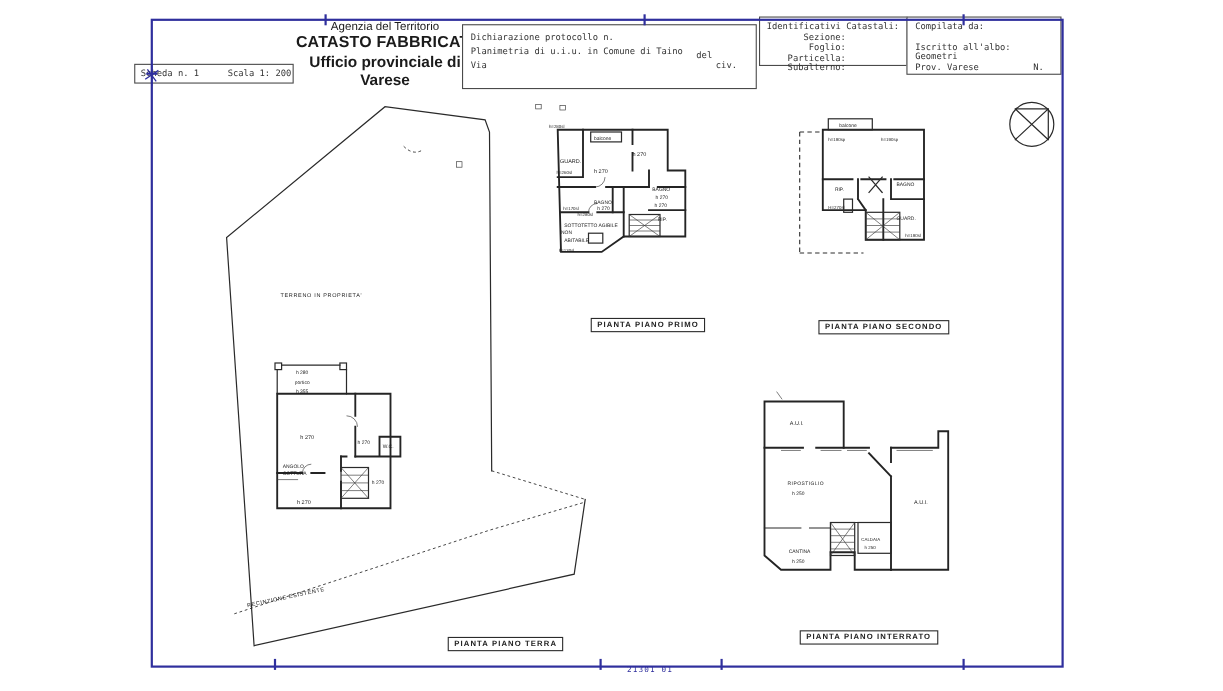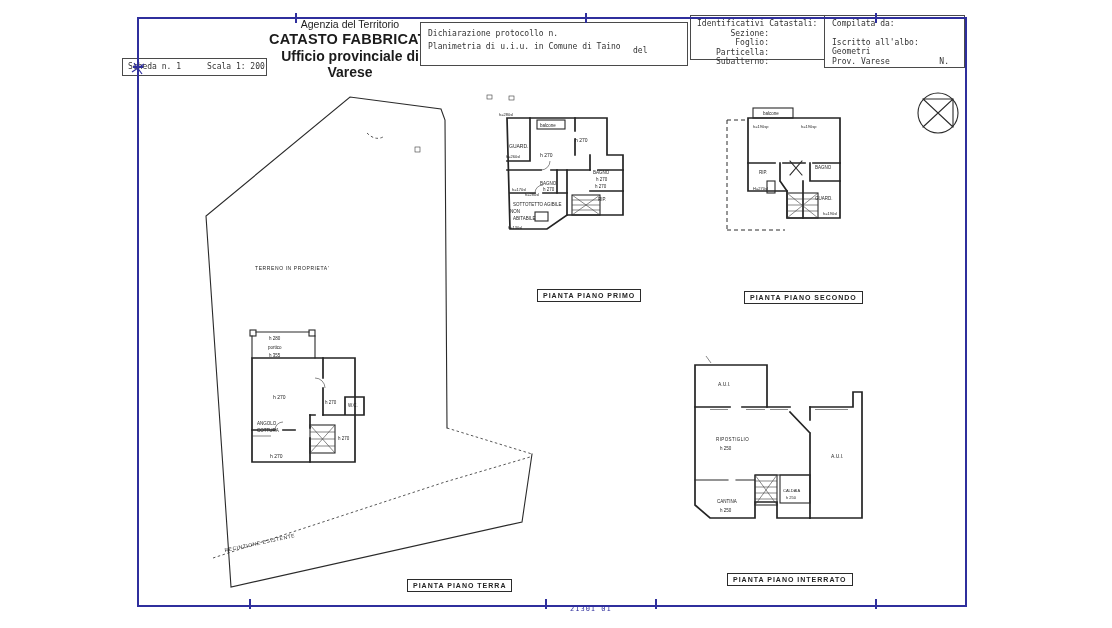--- a/index.html
+++ b/index.html
@@ -16,21 +16,21 @@
   .footer-code{position:absolute;left:570px;top:605px;font-size:7px;
     color:#2f2f9d;font-family:"DejaVu Sans Mono",monospace;letter-spacing:1px;}
   
   .formbox{position:absolute;border:1px solid #4a4a4a;background:#fff;
     font-family:"DejaVu Sans Mono",monospace;font-size:8px;color:#333;}
   .agency{position:absolute;left:252px;top:18px;width:196px;text-align:center;color:#1b1b1b;}
   .agency .l1{font-size:10.5px;font-weight:normal;}
   .agency .l2{font-size:14.5px;font-weight:bold;letter-spacing:.2px;margin-top:1px;}
   .agency .l3{font-size:14px;font-weight:bold;margin-top:1px;}
   .agency .l4{font-size:14px;font-weight:bold;}
-  .decl{left:420px;top:22px;width:268px;height:44px;padding:4px 7px;box-sizing:border-box;}
+  .decl{left:420px;top:22px;width:268px;height:59px;padding:4px 7px;box-sizing:border-box;}
   .decl .row{position:relative;height:13px;line-height:13px;white-space:nowrap;}
   .decl .del{position:absolute;left:205px;top:17px;text-align:center;}
   .decl .civ{position:absolute;right:10px;top:0;}
   .cadast{left:690px;top:15px;width:135px;height:45px;padding:3px 6px;box-sizing:border-box;line-height:9.5px;}
   .cadast .rgt{width:72px;text-align:right;}
   .compiled{left:824px;top:15px;width:141px;height:53px;padding:3px 7px;box-sizing:border-box;line-height:9.5px;}
   .compiled .gap{height:9px;}
   .compiled .last{position:relative;}
   .compiled .nn{position:absolute;right:8px;top:0;}
   .scheda{left:122px;top:58px;width:143px;height:16px;line-height:16px;}
@@ -62,20 +62,24 @@
   <div class="l4">Varese</div>
 </div>
 
 <div class="formbox decl">
   <div class="row">
     <span>Dichiarazione protocollo n.</span>
     <span class="del">del</span>
   </div>
   <div class="row">
     <span>Planimetria di u.i.u. in Comune di Taino</span>
+  </div>
+  <div class="row">
+    <span>Via</span>
+    <span class="civ">civ.</span>
   </div>
 </div>
 
 <div class="formbox cadast">
   <div>Identificativi Catastali:</div>
   <div class="rgt">Sezione:</div>
   <div class="rgt">Foglio:</div>
   <div class="rgt">Particella:</div>
   <div class="rgt">Subalterno:</div>
 </div>

